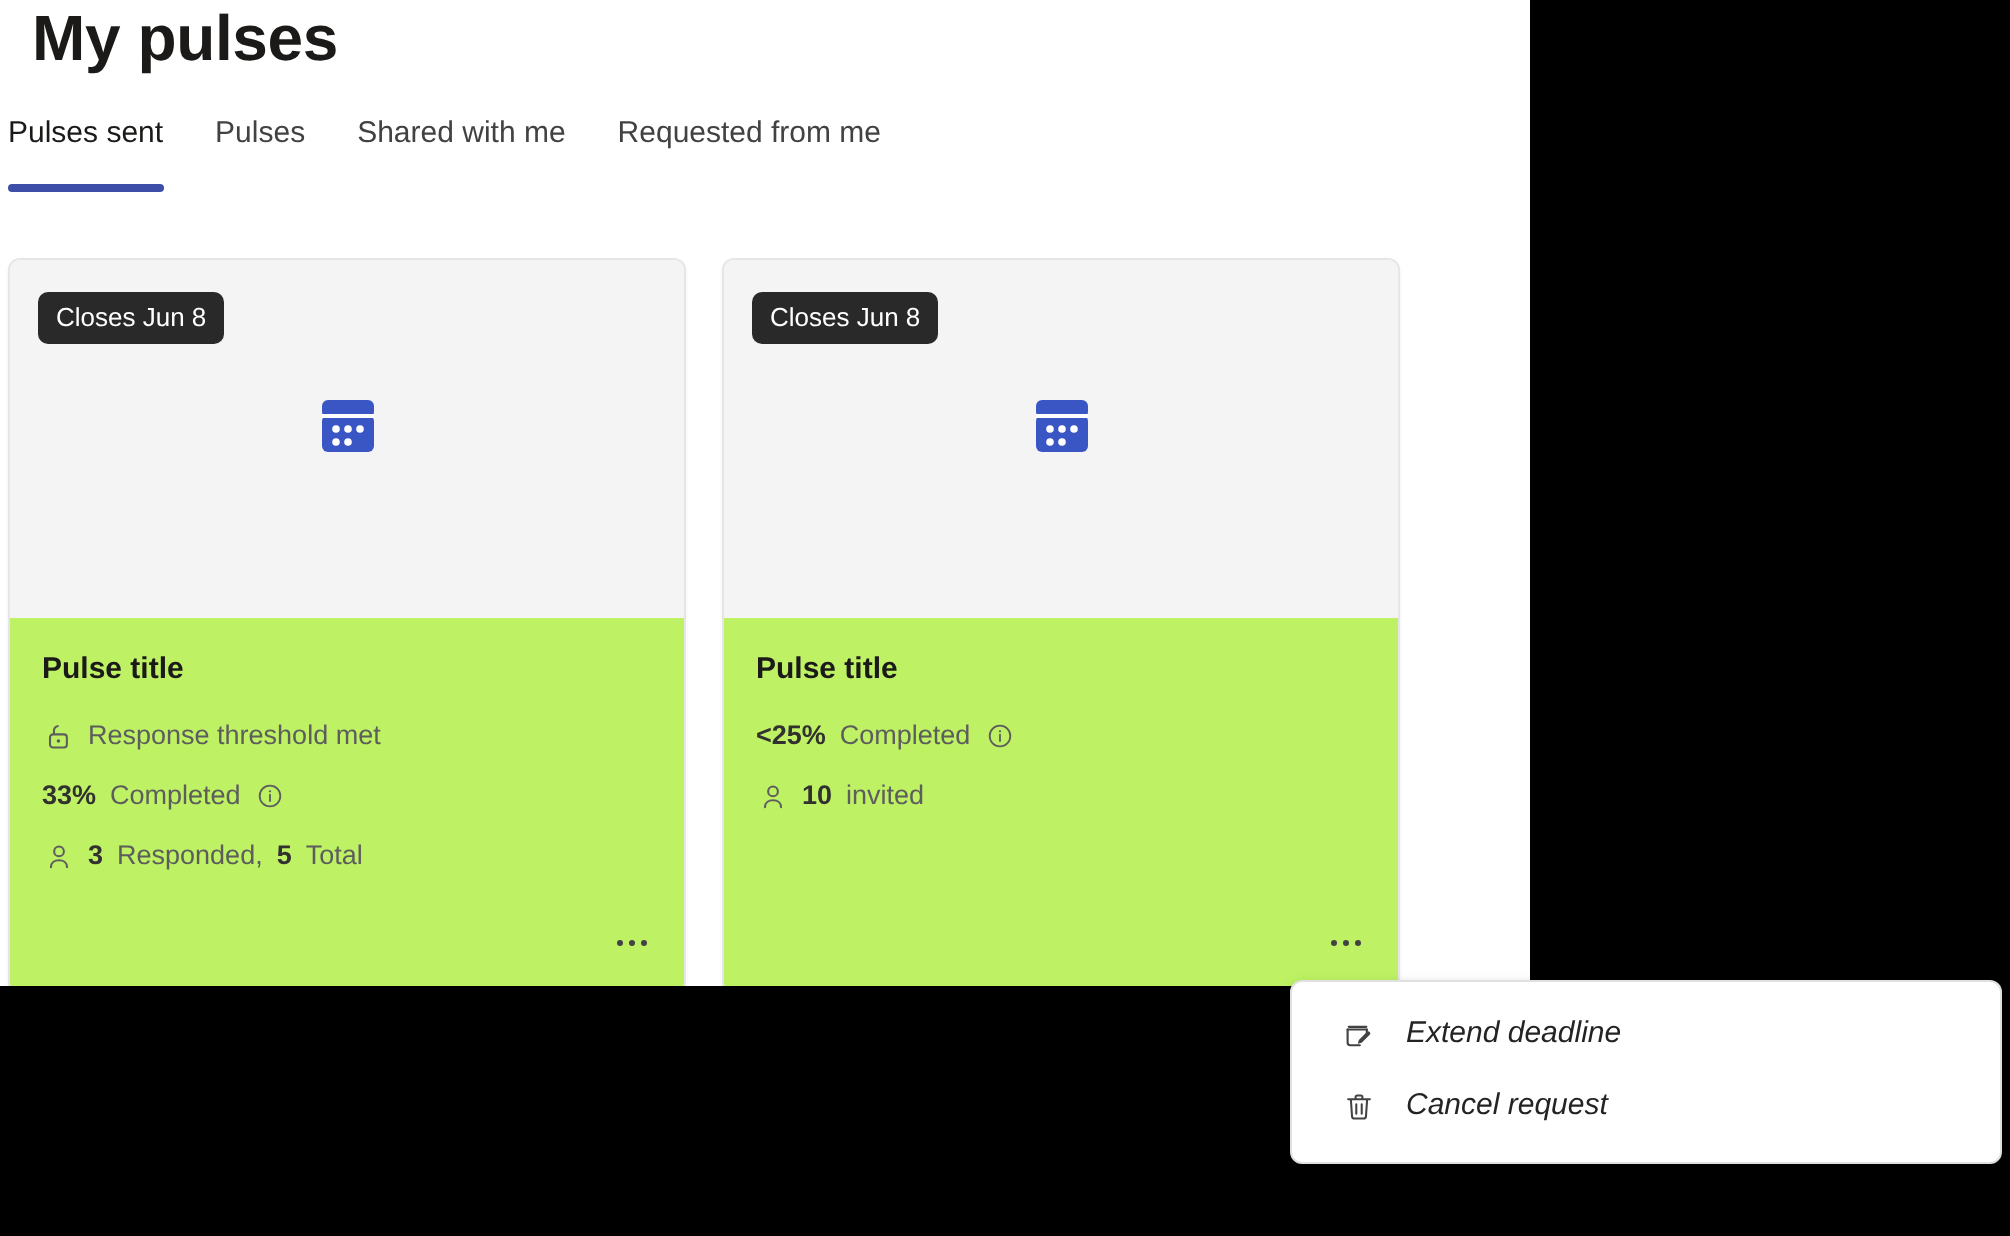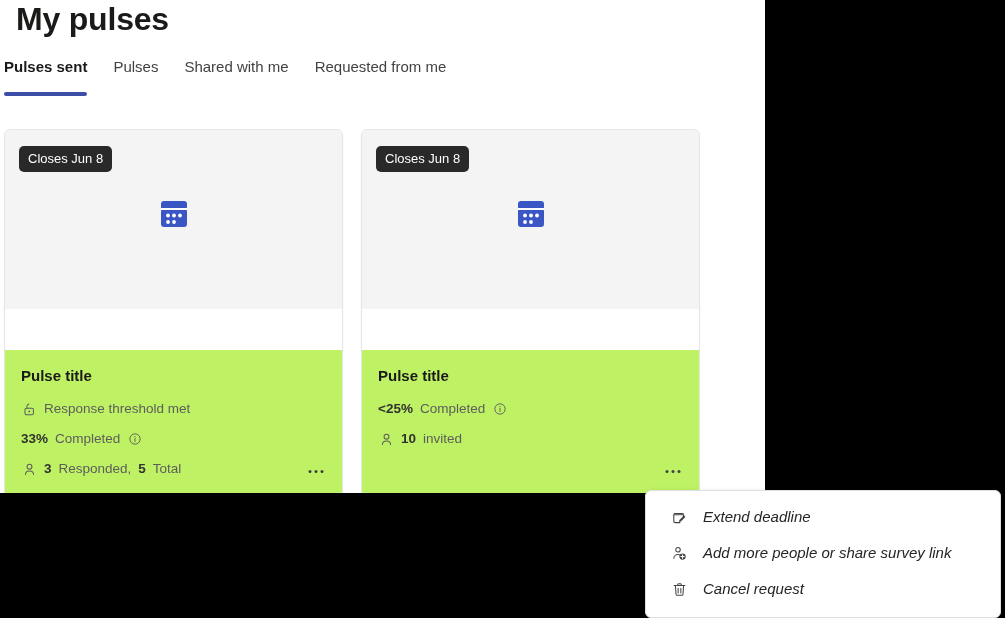--- a/index.html
+++ b/index.html
@@ -66,21 +66,21 @@
     padding: 0 14px 0 0;
     margin-right: 12px;
     font-size: 15px;
     line-height: 20px;
     color: #424242;
     cursor: pointer;
     white-space: nowrap;
   }
   .tab:first-child { margin-left: 0; }
   .tab.active {
-    font-weight: bold;
+    font-weight: normal;
     color: #1b1a19;
   }
   .tab .tab-underline {
     display: none;
   }
   .tab.active .tab-underline {
     display: block;
     position: absolute;
     left: 0;
     right: 14px;
@@ -100,21 +100,20 @@
     width: 337px;
     height: 367px;
     background: #ffffff;
     border: 1px solid #e6e6e6;
     border-radius: 6px;
     box-shadow: 0 1px 2px rgba(0,0,0,0.06);
     display: flex;
     flex-direction: column;
     overflow: hidden;
     position: relative;
-    gap: 41px;
   }
   .card-banner {
     height: 179px;
     background: #f4f4f4;
     position: relative;
     flex: none;
     display: flex;
     align-items: center;
     justify-content: center;
   }
@@ -383,31 +382,20 @@
         <path d="M14.6 6.8v2.1" stroke-linecap="round"></path>
         <path d="M3.3 6.8h11.3" stroke-linecap="round"></path>
         <path d="M16.3 9.9 11.6 14.6l-2.3.6.6-2.3 4.7-4.7a1.15 1.15 0 0 1 1.7 1.7z" fill="#424242" stroke="none"></path>
       </svg>
     </span>
     <span>Extend deadline</span>
   </div>
   <div class="menu-item">
     <span class="ico">
       <svg width="17" height="17" viewBox="0 0 20 20" fill="none" stroke="#424242" stroke-width="1.2">
-        <circle cx="8.2" cy="5.6" r="2.7"></circle>
-        <path d="M3.4 15.6c0-2.6 2.1-4.3 4.8-4.3 1 0 2 .24 2.8.67" stroke-linecap="round"></path>
-        <circle cx="13.6" cy="13.6" r="3.7" fill="#424242" stroke="none"></circle>
-        <path d="M13.6 11.6v4M11.6 13.6h4" stroke="#ffffff" stroke-width="1.3" stroke-linecap="round"></path>
-      </svg>
-    </span>
-    <span>Add more people or share survey link</span>
-  </div>
-  <div class="menu-item">
-    <span class="ico">
-      <svg width="17" height="17" viewBox="0 0 20 20" fill="none" stroke="#424242" stroke-width="1.2">
         <path d="M3.6 5.4h12.8" stroke-linecap="round"></path>
         <path d="M8 5.4V4.1a.9.9 0 0 1 .9-.9h2.2a.9.9 0 0 1 .9.9v1.3"></path>
         <path d="M5.2 5.4l.7 10.1a1.4 1.4 0 0 0 1.4 1.3h5.4a1.4 1.4 0 0 0 1.4-1.3l.7-10.1"></path>
         <path d="M8.4 8.4v5.6M11.6 8.4v5.6" stroke-linecap="round"></path>
       </svg>
     </span>
     <span>Cancel request</span>
   </div>
 </div>
 

